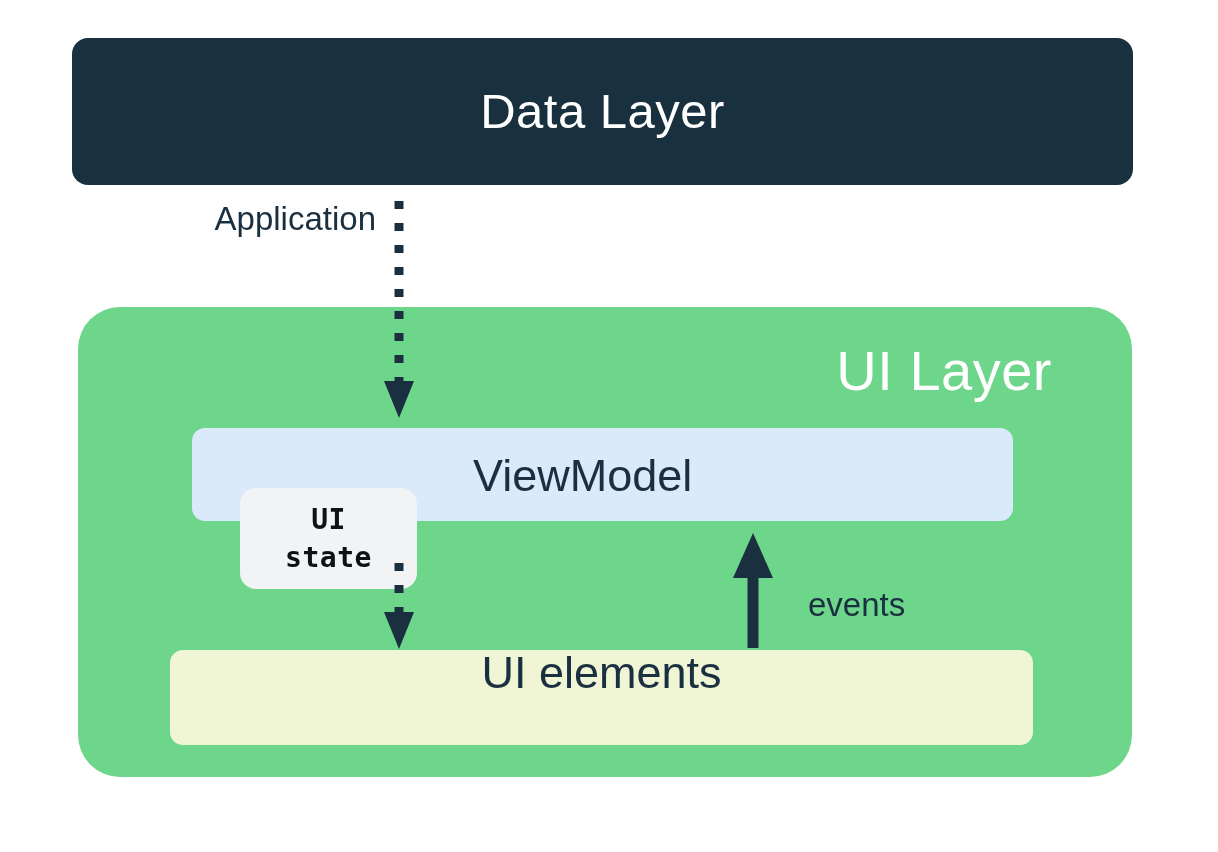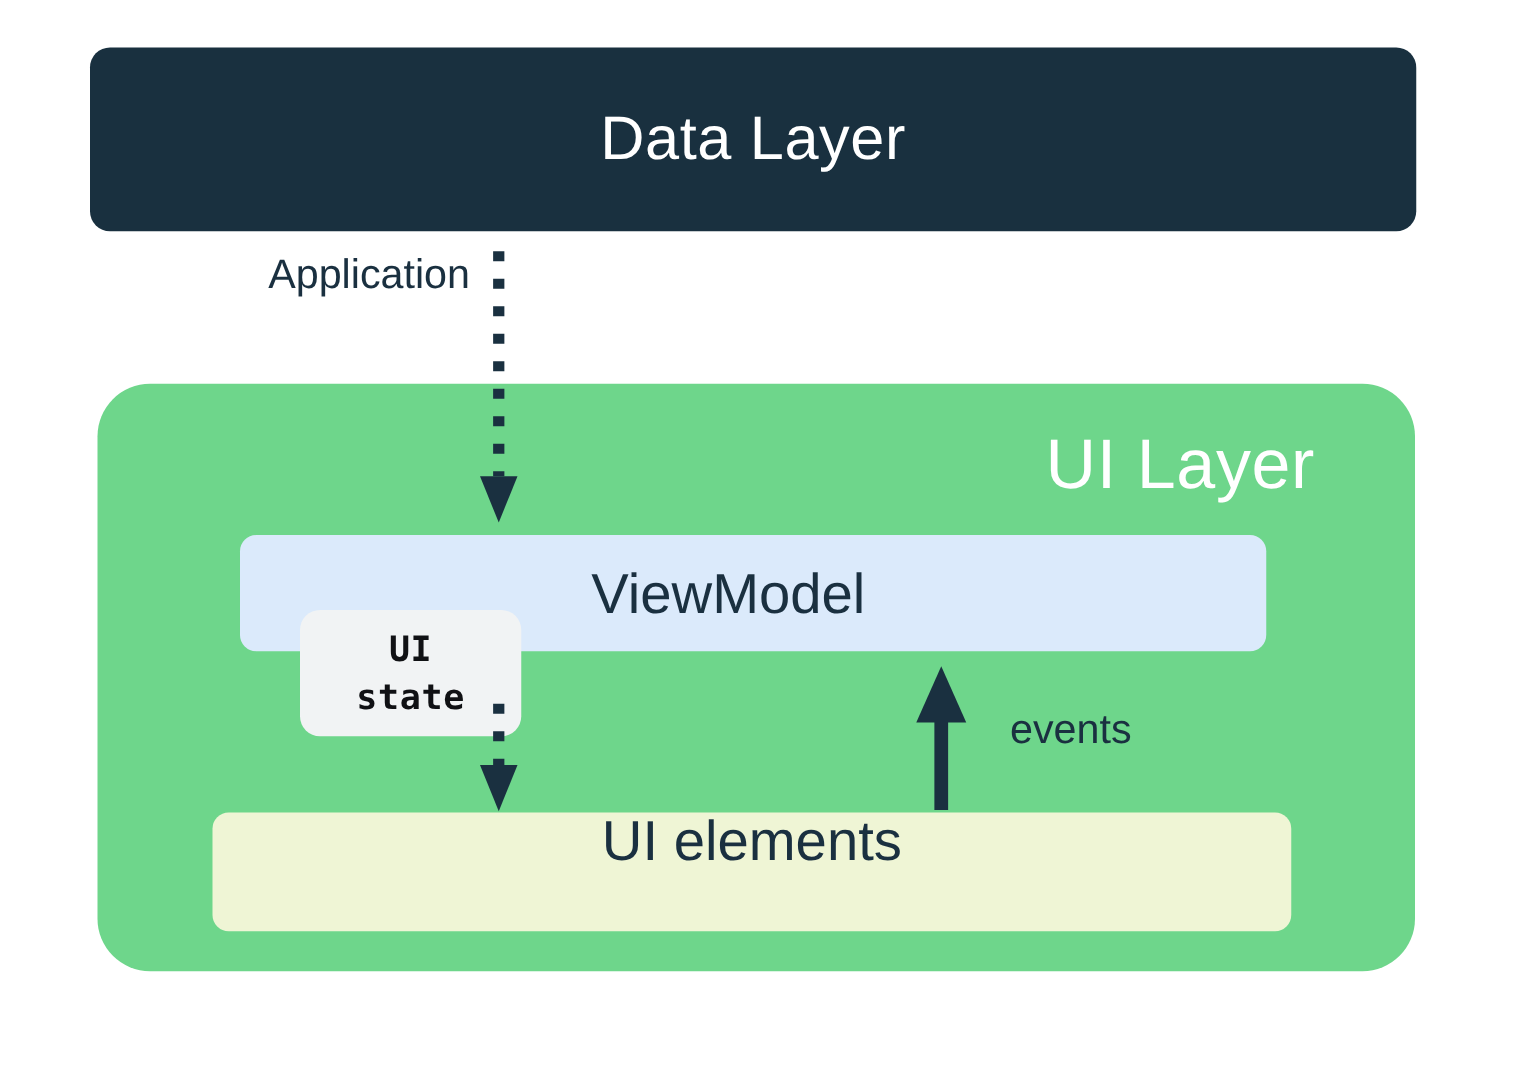--- a/index.html
+++ b/index.html
@@ -147,21 +147,21 @@
     color: #1a3040;
     font-size: 45px;
     line-height: 1;
     font-weight: 400;
   }
 
   
   .events-label {
     position: absolute;
     left: 808px;
-    top: 566px;
+    top: 588px;
     color: #1a3040;
     font-size: 33px;
     line-height: 1;
     font-weight: 400;
   }
 
   
   .connectors {
     position: absolute;
     left: 0;

